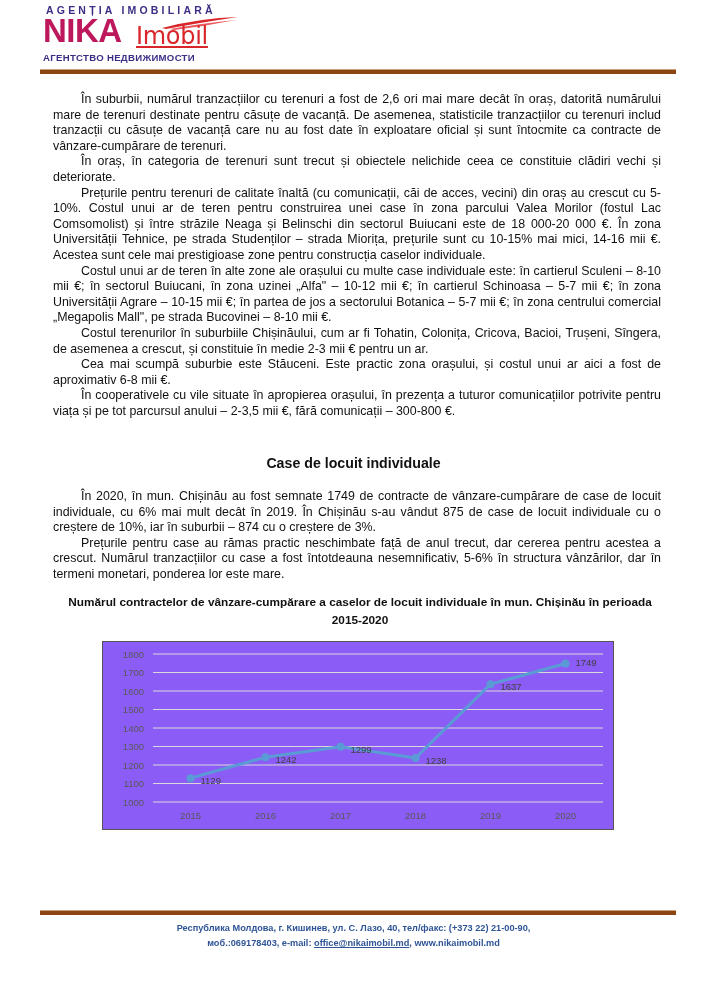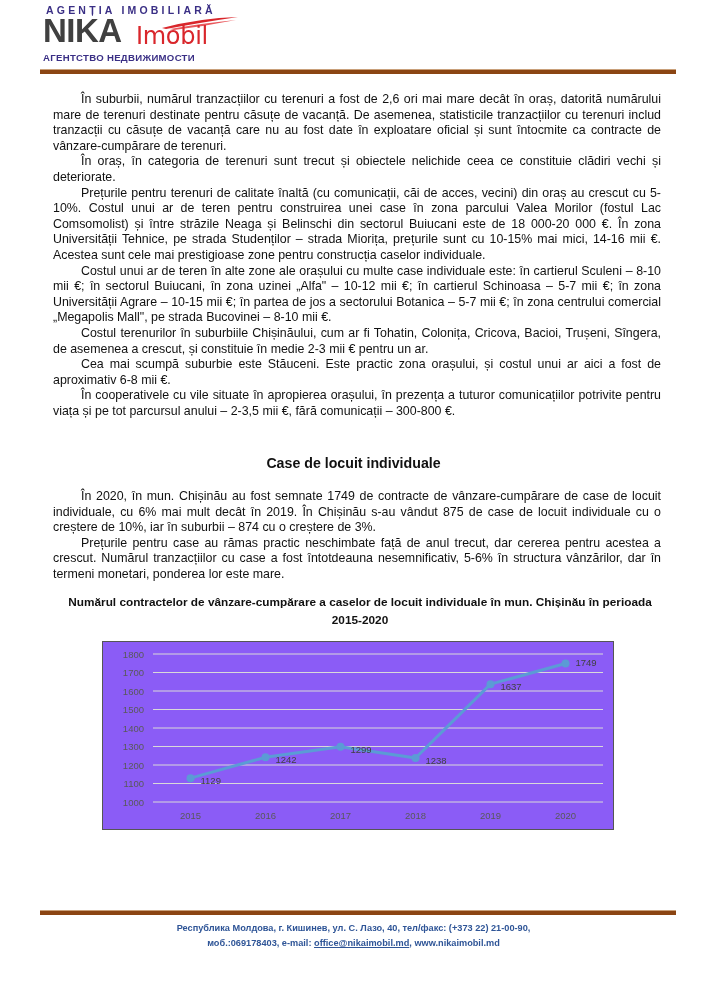--- a/index.html
+++ b/index.html
@@ -1,20 +1,20 @@
 <!DOCTYPE html>
 <html><head>
   <meta charset="utf-8">
   <style>
     html, body { margin:0; padding:0; background:#ffffff; }
     body { width:707px; height:1000px; position:relative; overflow:hidden; font-family:"Liberation Sans", sans-serif; color:#111; }
     .logo { position:absolute; left:40px; top:2px; width:230px; height:66px; }
     .logo .top { position:absolute; left:6px; top:2px; font-size:10.5px; font-weight:bold; color:#3a2f85; letter-spacing:3.2px; white-space:nowrap; }
-    .logo .nika { position:absolute; left:3px; top:10px; font-size:33px; font-weight:bold; color:#404040; letter-spacing:-0.5px; font-family:"Liberation Sans", sans-serif; }
-    .logo .imobil { position:absolute; left:96px; top:20px; font-size:24px; color:#d9262b; font-family:"DejaVu Sans", sans-serif; font-weight:normal; letter-spacing:-0.3px; }
+    .logo .nika { position:absolute; left:3px; top:10px; font-size:33px; font-weight:bold; color:#be185d; letter-spacing:-0.5px; font-family:"Liberation Sans", sans-serif; }
+    .logo .imobil { position:absolute; left:96px; top:20px; font-size:24px; color:#d9262b; font-family:"DejaVu Sans", sans-serif; font-weight:normal; letter-spacing:-0.3px;text-decoration:underline; }
     .logo .swoosh { position:absolute; left:120px; top:14px; width:80px; height:14px; }
     .logo .ru { position:absolute; left:3px; top:50px; font-size:9.6px; font-weight:bold; color:#3a2f85; white-space:nowrap; letter-spacing:0.3px; }
     .rule { position:absolute; left:40px; width:636px; height:4px; background:#8b4513; border-top:1px solid #c9a07a; }
     .rule.header { top:69px; }
     .rule.footer { top:910px; }
     .content { position:absolute; left:53px; top:92px; width:608px; font-size:12.4px; line-height:15.6px; text-align:justify; }
     .content p { margin:0; text-indent:28px; }
     .heading { position:absolute; left:0; width:707px; top:455px; text-align:center; font-size:14.2px; font-weight:bold; }
     .content2 { position:absolute; left:53px; top:489px; width:608px; font-size:12.4px; line-height:15.6px; text-align:justify; }
     .content2 p { margin:0; text-indent:28px; }

